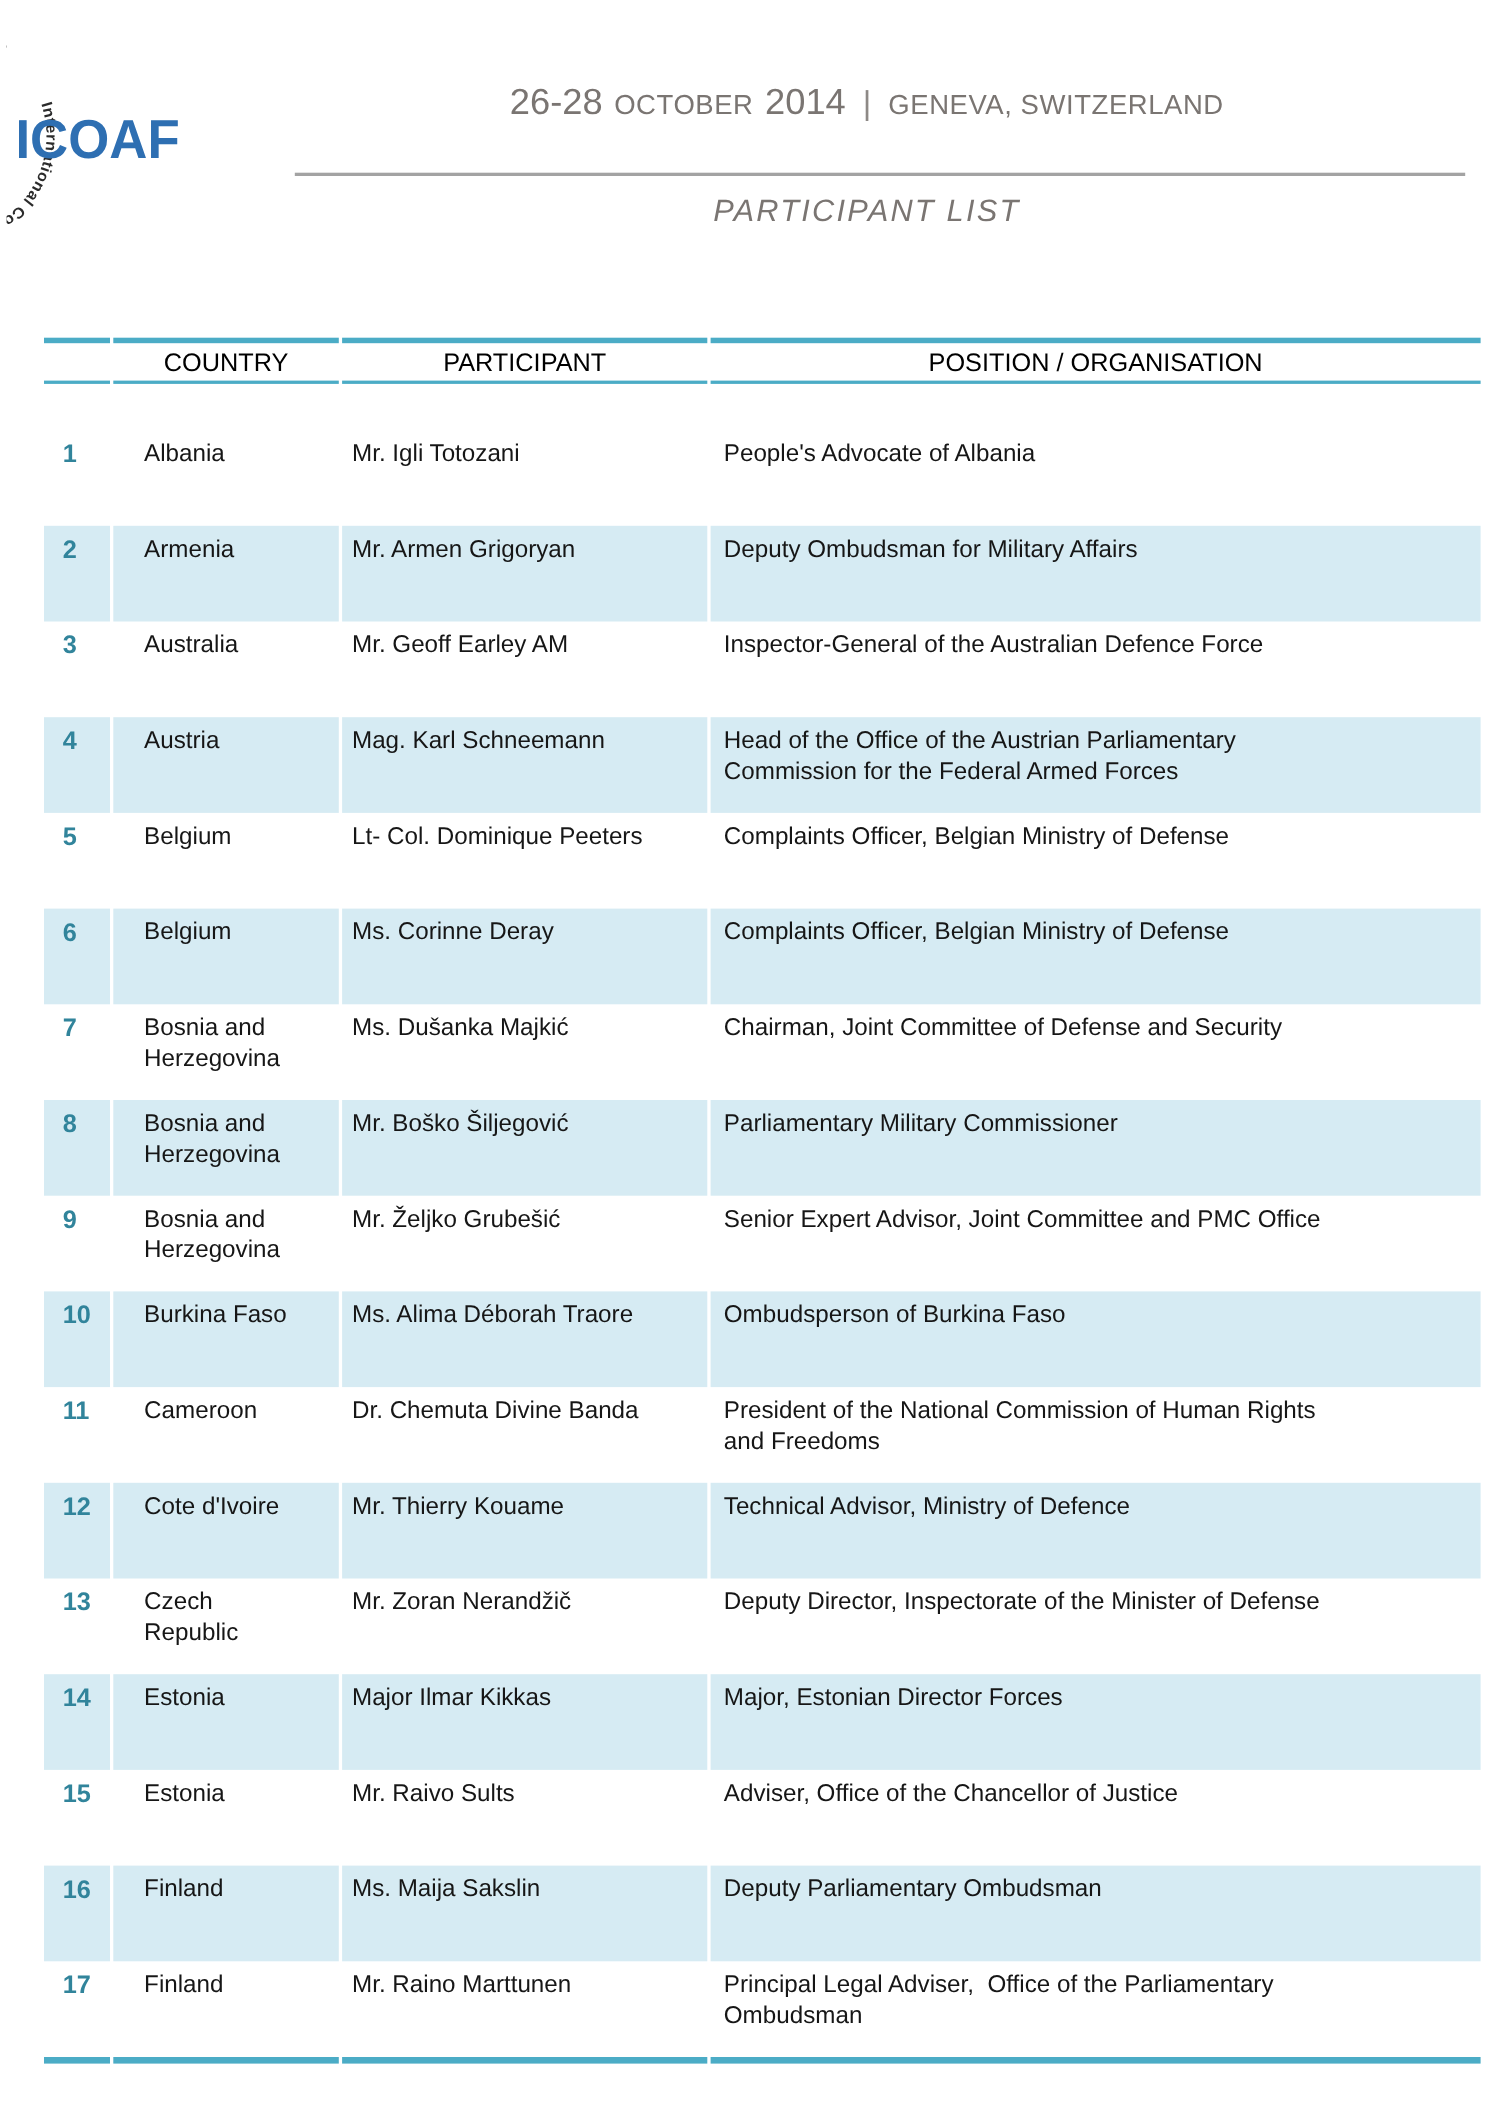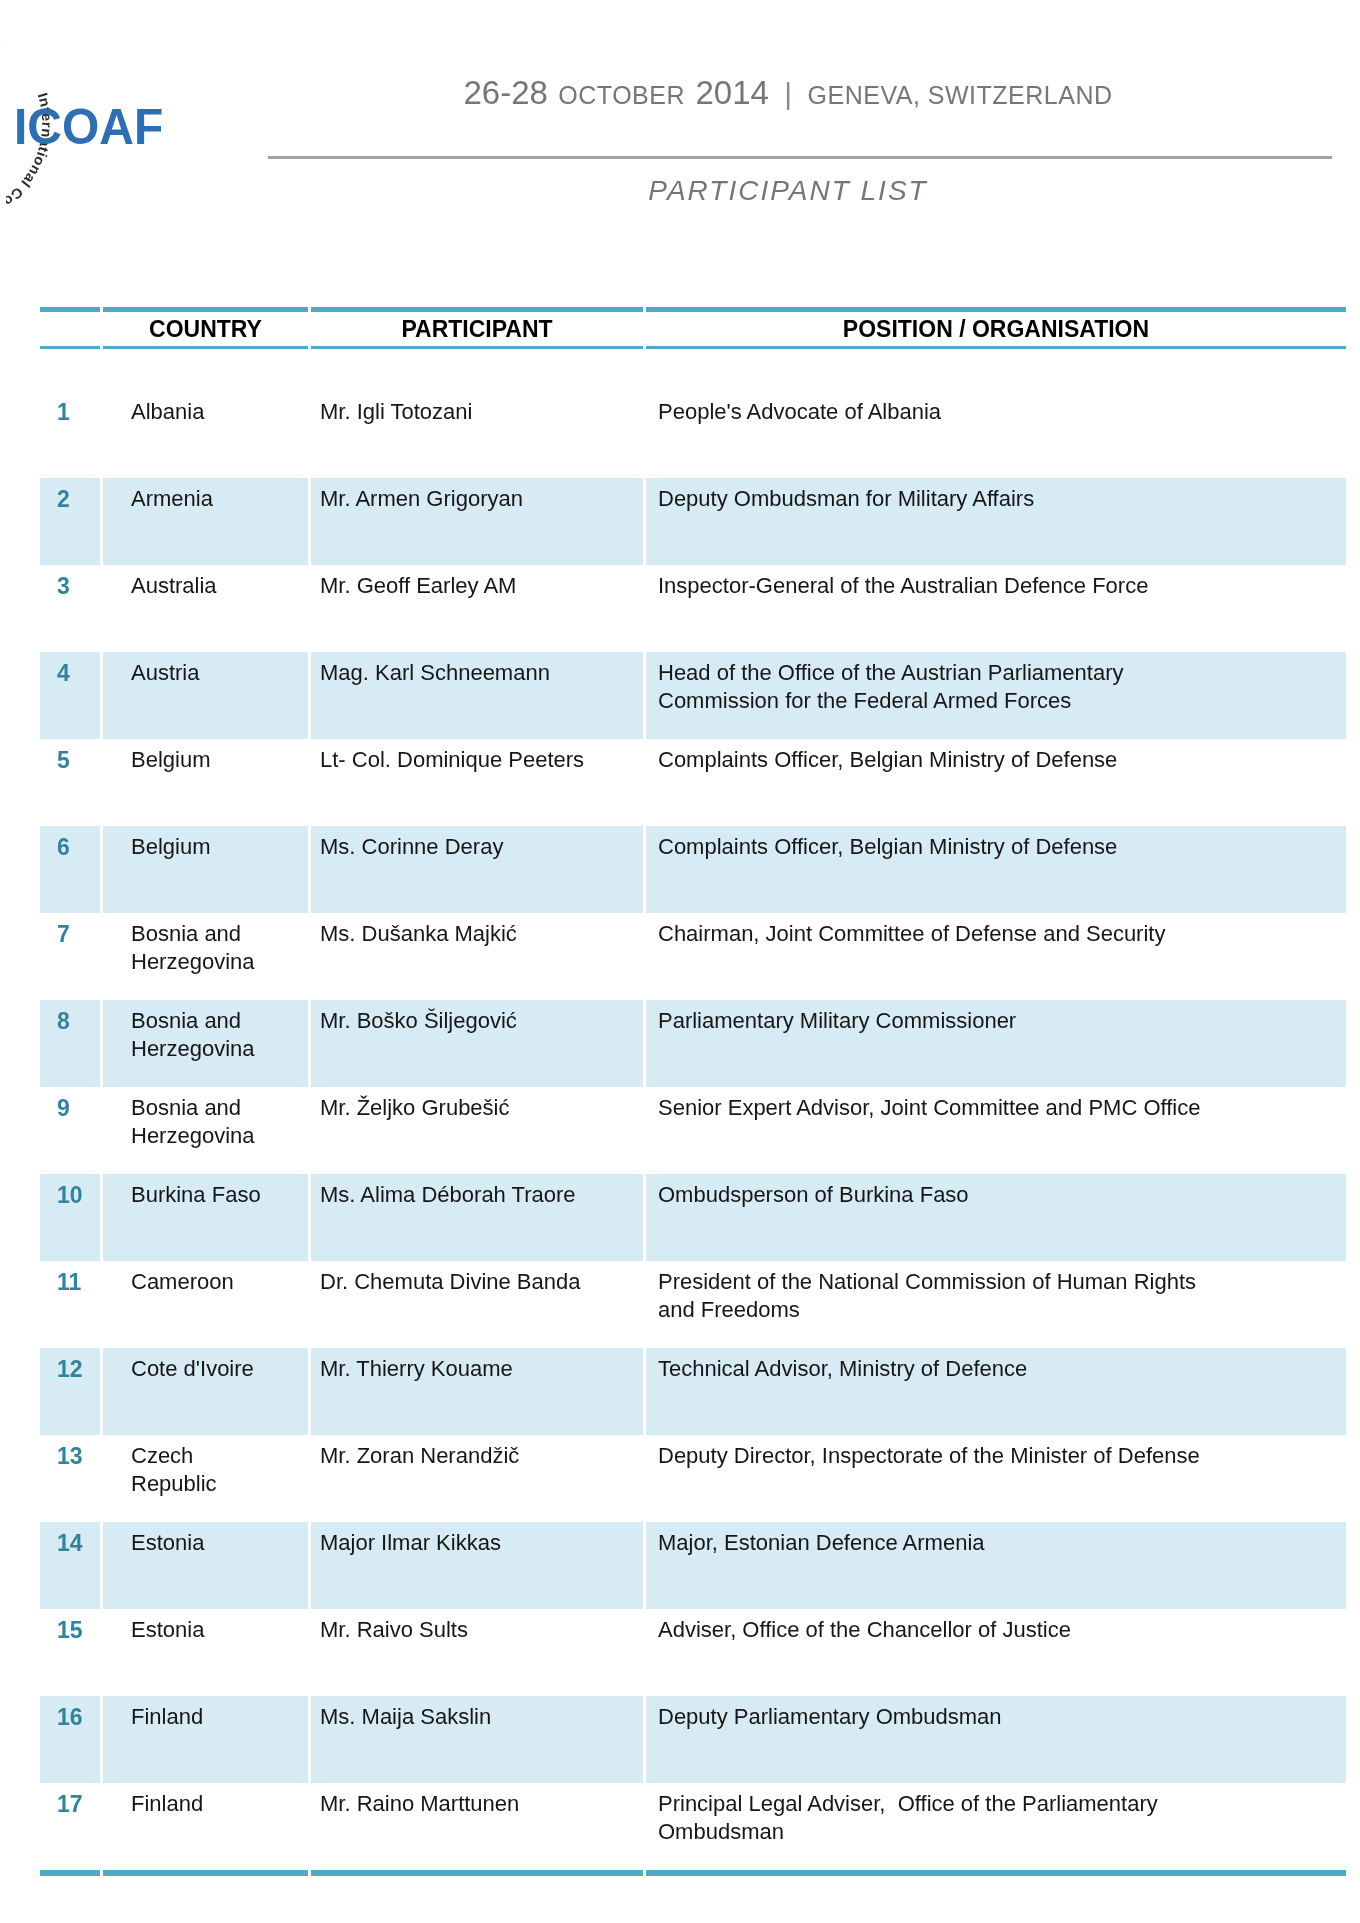--- a/index.html
+++ b/index.html
@@ -30,21 +30,21 @@
   .subtitle{margin-top:16px;font-size:28px;letter-spacing:2px;color:#7a7572;font-style:italic;}
 
   
   table.participants{
     position:absolute;left:37px;top:307px;
     border-collapse:separate;border-spacing:3px 0;
     table-layout:fixed;
   }
   .participants th{
     border-top:5px solid #4bacc6;border-bottom:3px solid #4bacc6;
-    font-size:23px;font-weight:bold;color:#000;
+    font-size:23px;font-weight:normal;color:#000;
     height:34px;padding:0;text-align:center;vertical-align:middle;white-space:nowrap;
   }
   .participants td{
     vertical-align:top;padding:7px 0 0 0;
     font-size:22px;line-height:28px;white-space:pre-wrap;
   }
   tr.spacer td{height:42px;padding:0;background:none;}
   tr.row td{height:80px;}
   tr.row.alt td{background:#d6ebf3;}
   tr.row:last-child td{border-bottom:6px solid #4bacc6;}
@@ -180,21 +180,21 @@
         <td class="c-num">13</td>
         <td class="c-country">Czech
 Republic</td>
         <td class="c-participant">Mr. Zoran Nerandžič</td>
         <td class="c-position">Deputy Director, Inspectorate of the Minister of Defense</td>
       </tr>
       <tr class="row alt">
         <td class="c-num">14</td>
         <td class="c-country">Estonia</td>
         <td class="c-participant">Major Ilmar Kikkas</td>
-        <td class="c-position">Major, Estonian Defence Armenia</td>
+        <td class="c-position">Major, Estonian Director Forces</td>
       </tr>
       <tr class="row">
         <td class="c-num">15</td>
         <td class="c-country">Estonia</td>
         <td class="c-participant">Mr. Raivo Sults</td>
         <td class="c-position">Adviser, Office of the Chancellor of Justice</td>
       </tr>
       <tr class="row alt">
         <td class="c-num">16</td>
         <td class="c-country">Finland</td>

